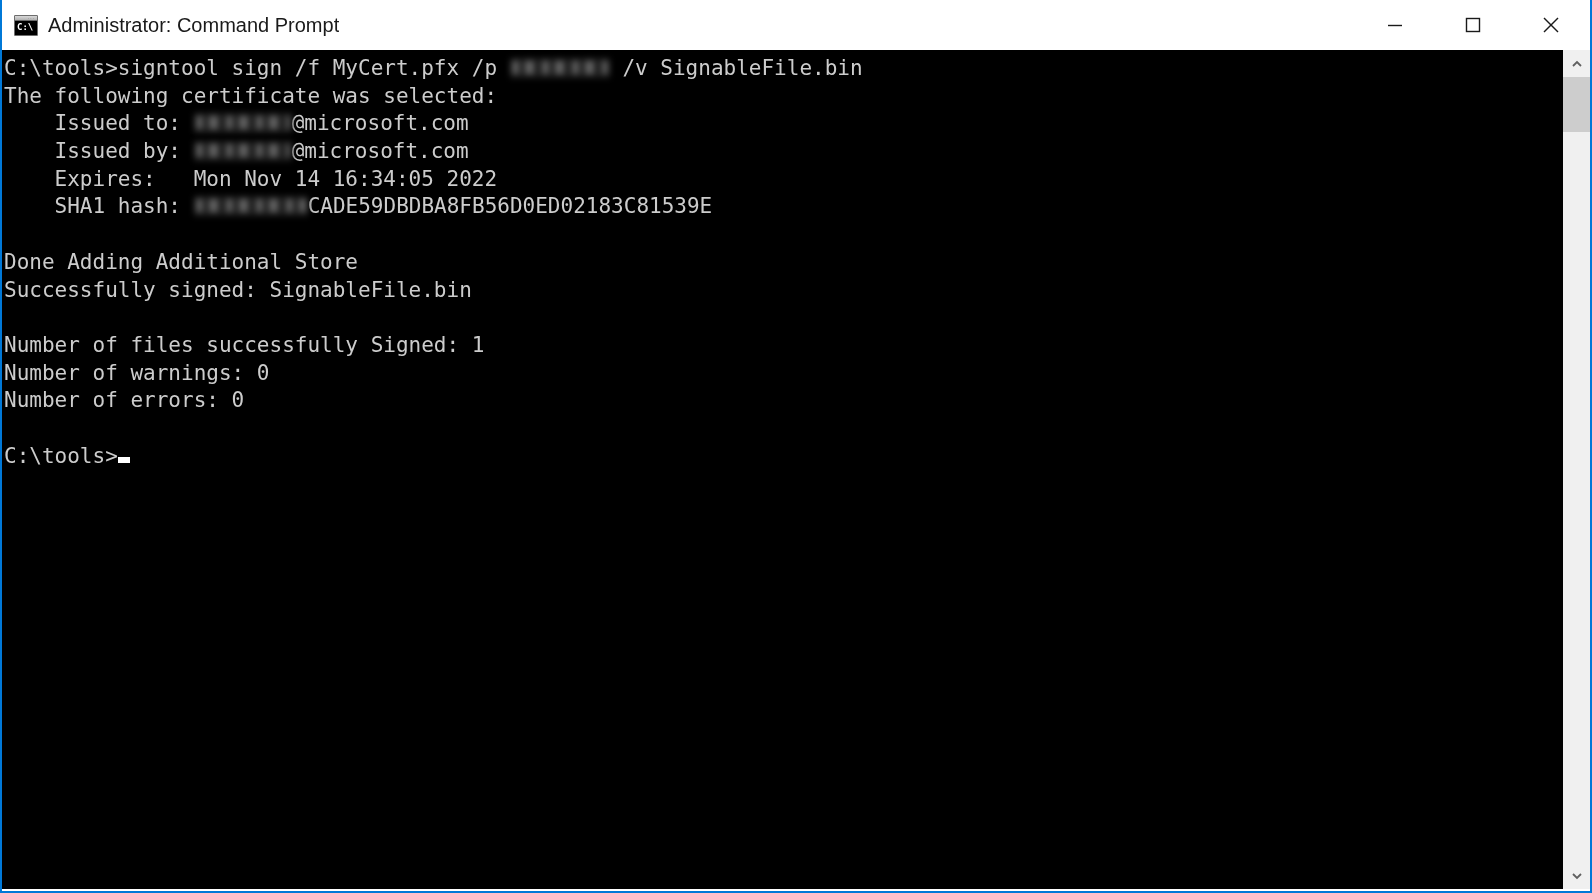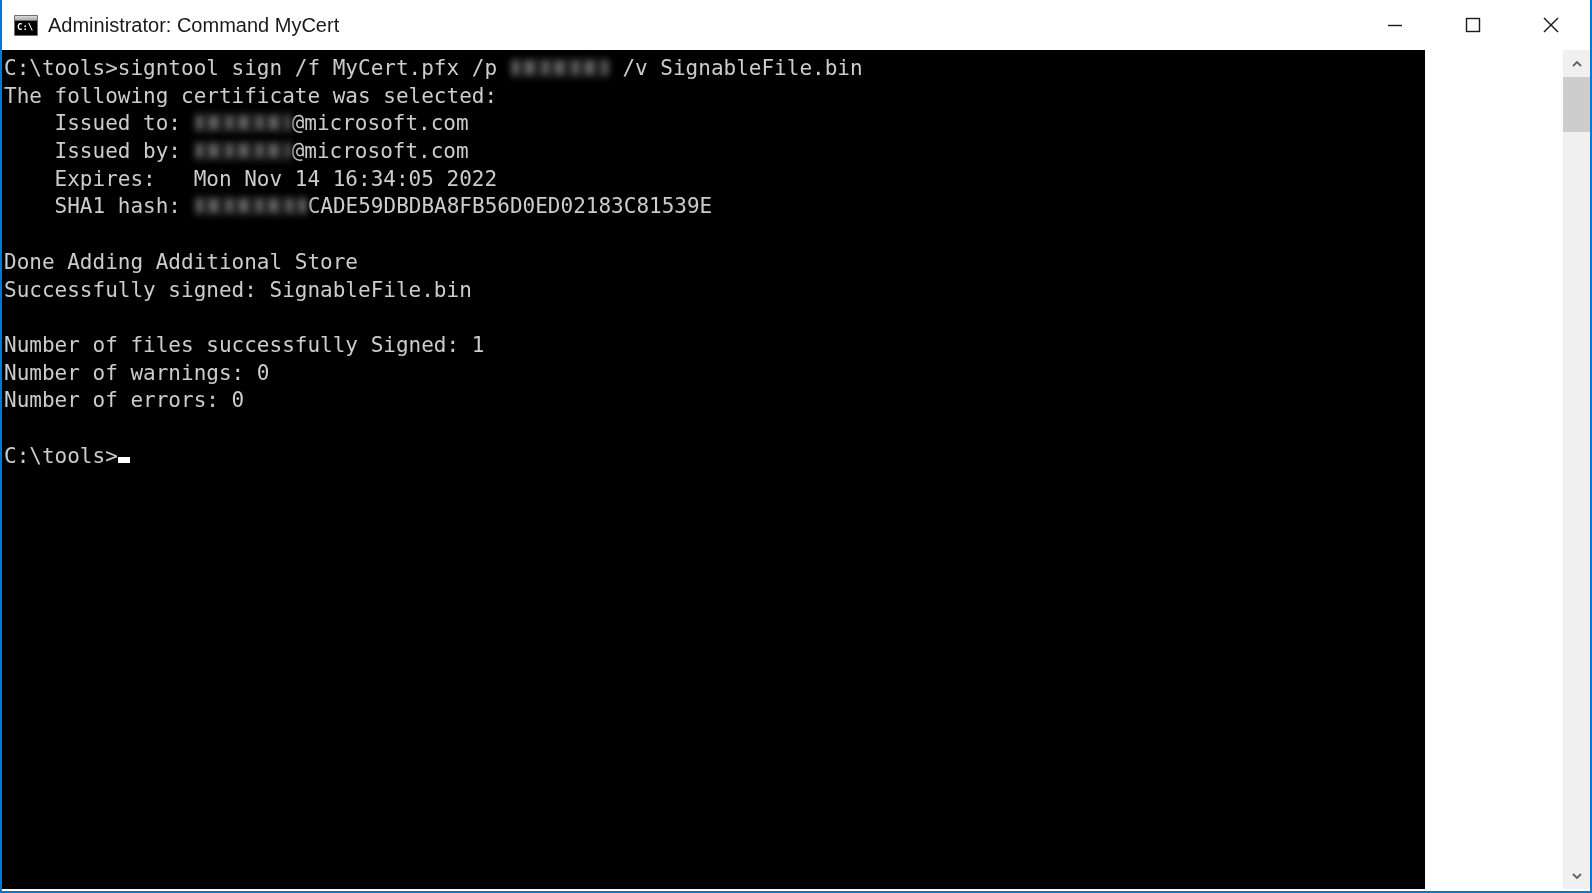--- a/index.html
+++ b/index.html
@@ -111,21 +111,21 @@
     cursor: default;
   }
   .winbtn svg { display: block; }
   .winbtn .glyph-stroke { stroke: #1a1a1a; stroke-width: 1.4; fill: none; }
 
   
   .console {
     position: absolute;
     left: 0;
     top: 50px;
-    width: 1423px;
+    width: 1561px;
     height: 839px;
     background: #000000;
     overflow: hidden;
   }
   .console-text {
     margin: 0;
     padding: 5px 0 0 2px;
     font-family: "DejaVu Sans Mono", "Liberation Mono", monospace;
     font-size: 21px;
     line-height: 27.7px;
@@ -221,21 +221,21 @@
 
 <div class="window">
 
   <div class="titlebar">
     <div class="titlebar-left">
       <span class="app-icon">
         <span class="icon-titlestrip"></span>
         <span class="icon-dots">···</span>
         <span class="icon-text">C:\</span>
       </span>
-      <span class="title-text">Administrator: Command MyCert</span>
+      <span class="title-text">Administrator: Command Prompt</span>
     </div>
 
     <div class="winctrls">
       <button class="winbtn minimize" title="Minimize">
         <svg width="26" height="26" viewBox="0 0 26 26">
           <line class="glyph-stroke" x1="6" y1="13.5" x2="20" y2="13.5"></line>
         </svg>
       </button>
       <button class="winbtn maximize" title="Maximize">
         <svg width="26" height="26" viewBox="0 0 26 26">

